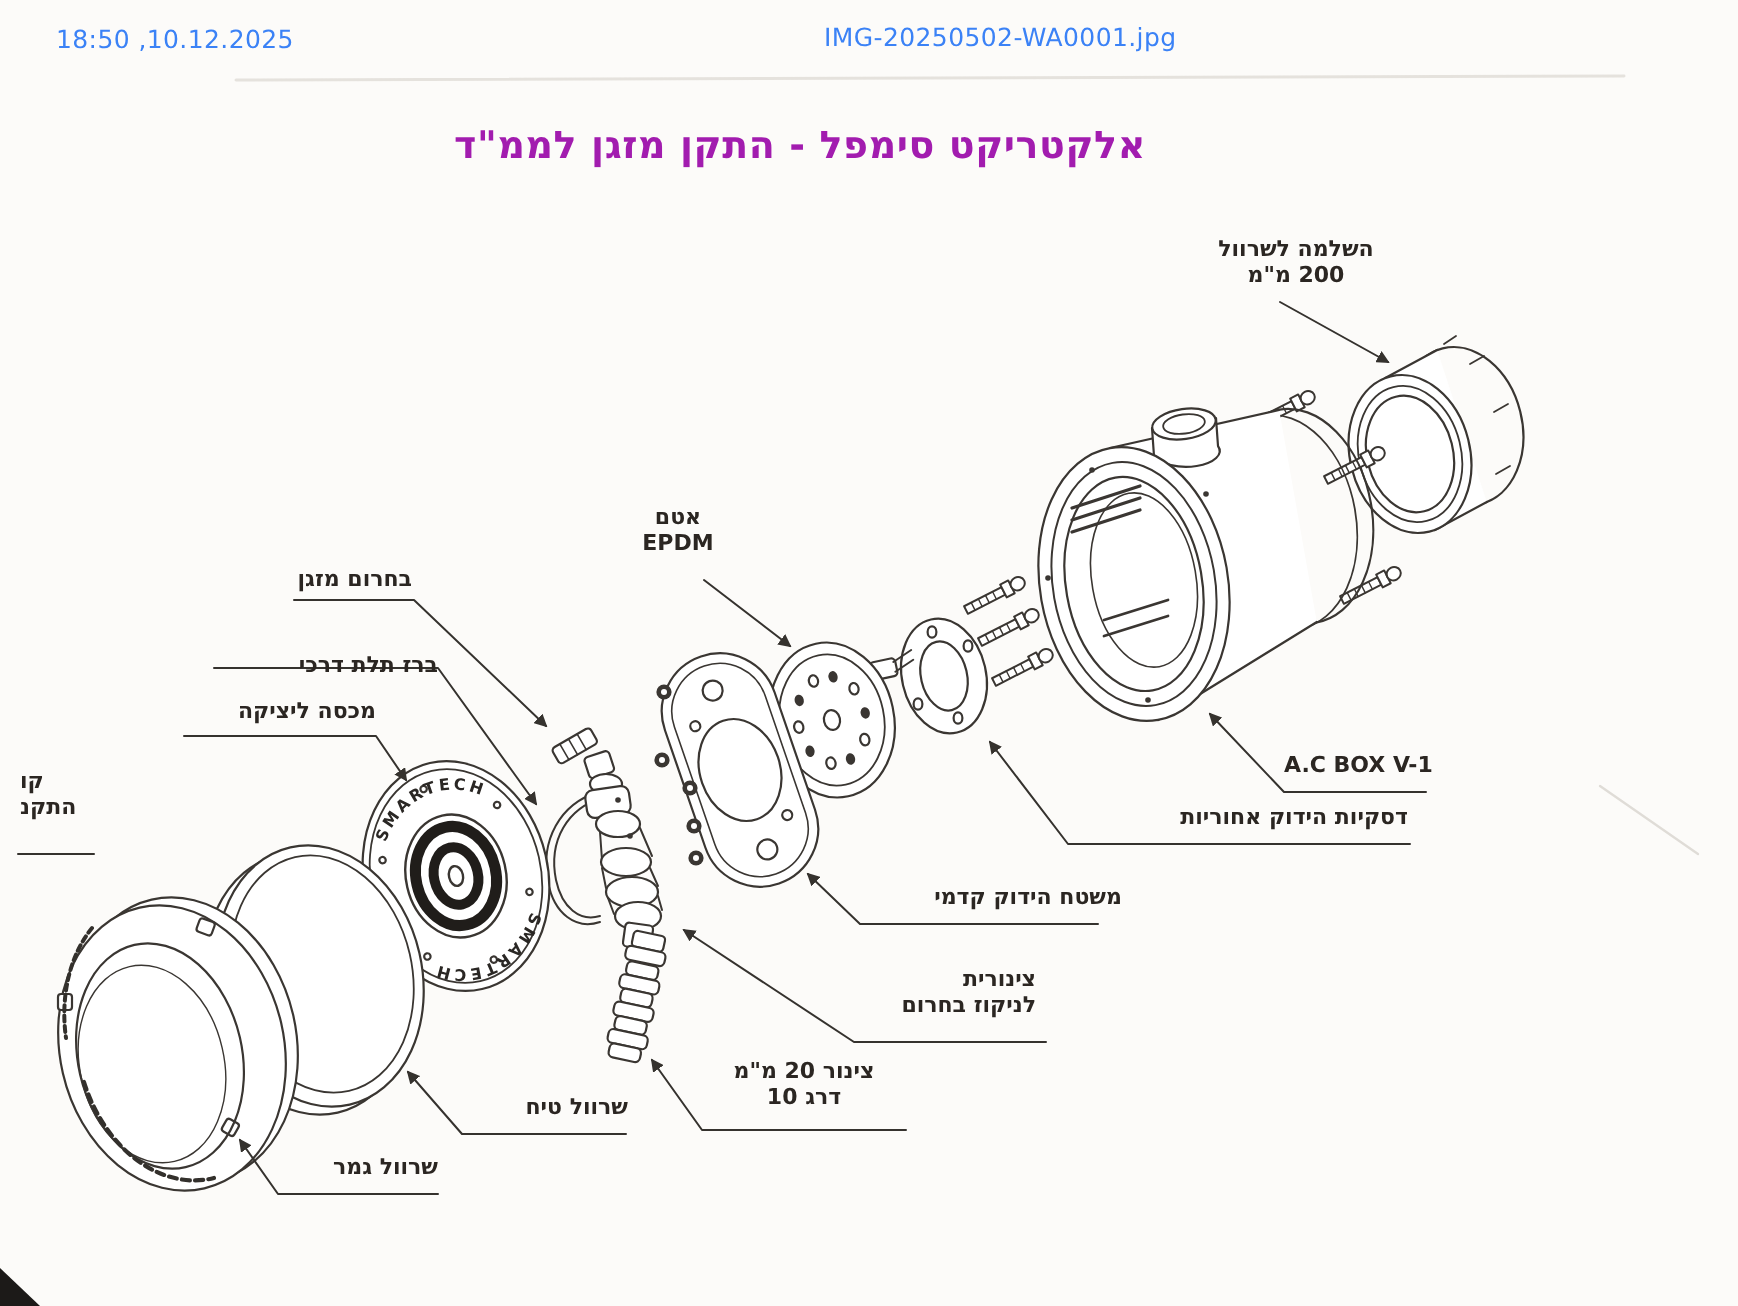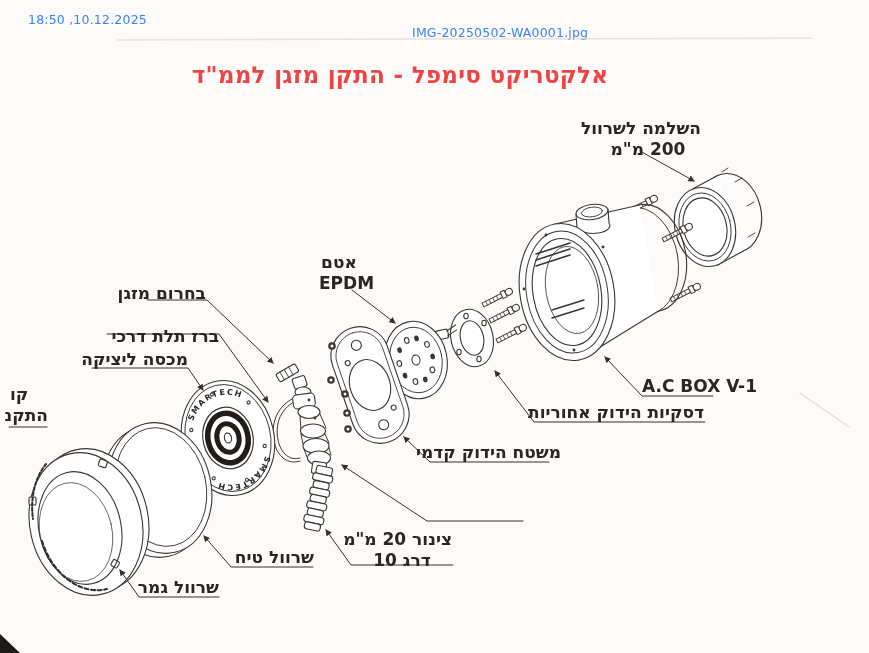--- a/index.html
+++ b/index.html
@@ -2,27 +2,27 @@
 <html lang="he"><head>
 <meta charset="utf-8">
 <style>
   html,body{margin:0;padding:0;background:#e9e9e9;}
   .page{
     position:relative;width:869px;height:653px;overflow:hidden;
     background:#fcfbf9;font-family:"DejaVu Sans",sans-serif;color:#2b2724;
   }
   .hdr{position:absolute;font-size:12.5px;color:#3b82f6;letter-spacing:.2px;white-space:nowrap;}
   .hdr-time{left:28px;top:12px;}
-  .hdr-file{left:412px;top:25px;text-align:center;}
+  .hdr-file{left:412px;top:11px;text-align:center;}
   .title{
     position:absolute;left:0;top:62px;width:800px;text-align:center;
-    direction:rtl;font-size:23px;font-weight:bold;color:#ef4444;letter-spacing:.3px;
+    direction:rtl;font-size:19px;font-weight:bold;color:#a21caf;letter-spacing:.3px;
   }
   .lbl{
-    position:absolute;direction:rtl;font-size:17px;font-weight:bold;
+    position:absolute;direction:rtl;font-size:11px;font-weight:bold;
     color:#2b2622;line-height:1.22;white-space:nowrap;
   }
   .lbl.ltr{direction:ltr;}
   .lbl div{white-space:nowrap;}
   svg.diagram{position:absolute;left:0;top:0;}
 </style>
 </head>
 <body>
 
 <div class="page">
@@ -276,28 +276,32 @@
 
   <div class="lbl" style="left:10px;top:384px;width:38px;text-align:left;">
     <div>קו</div>
     <div>התקנ</div>
   </div>
 
   <div class="lbl ltr" style="left:642px;top:376px;text-align:right;">
     <div>A.C BOX V-1</div>
   </div>
 
-  <div class="lbl" style="left:536px;top:402px;width:168px;text-align:center;">
+  <div class="lbl" style="left:536px;top:402px;width:168px;text-align:right;">
     <div>דסקיות הידוק אחוריות</div>
   </div>
 
   <div class="lbl" style="left:444px;top:442px;width:117px;text-align:right;">
     <div>משטח הידוק קדמי</div>
   </div>
 
+  <div class="lbl" style="left:428px;top:483px;width:90px;text-align:right;">
+    <div>צינורית</div>
+    <div>לניקוז בחרום</div>
+  </div>
 
   <div class="lbl" style="left:352px;top:529px;width:100px;text-align:center;">
     <div>צינור 20 מ"מ</div>
     <div>דרג 10</div>
   </div>
 
   <div class="lbl" style="left:234px;top:547px;width:80px;text-align:right;">
     <div>שרוול טיח</div>
   </div>
 

